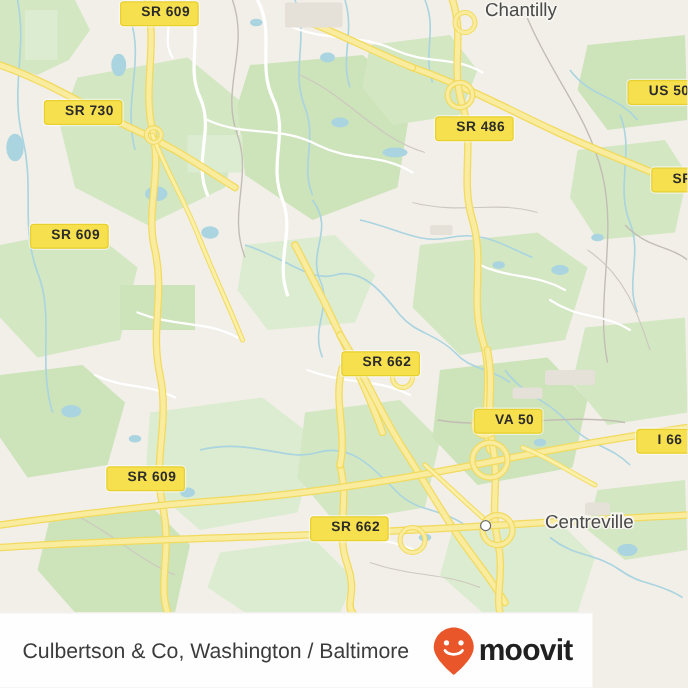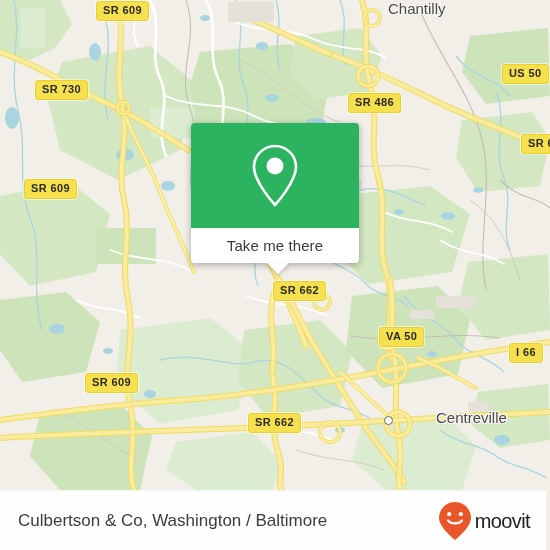--- a/index.html
+++ b/index.html
@@ -18,21 +18,21 @@
   .shield{
     position:absolute;
     background:#f7e04e;
     border:1.5px solid #e8d02e;
     border-radius:3px;
     color:#2b2b2b;
     font-size:11px;
     font-weight:bold;
     letter-spacing:.4px;
     line-height:1;
-    padding:3px 6px 4px 6px;
+    padding:3px 6px 4px 16px;
     white-space:nowrap;
     box-shadow:0 0 0 1px rgba(255,255,255,.55);
     font-family:"Liberation Sans", sans-serif;
   }
 
   
   .place{
     position:absolute;
     color:#4a4a4a;
     font-size:15px;
@@ -84,36 +84,36 @@
     position:absolute;left:0;top:468px;
     background:rgba(255,255,255,.82);
     padding:3px 9px 4px 10px;
     font-size:13px;color:#222;
     font-family:"Liberation Sans", sans-serif;
     white-space:nowrap;
   }
 
   
   #bottombar{
-    position:absolute;left:0;top:490px;width:546px;height:60px;
+    position:absolute;left:0;top:490px;width:474px;height:60px;
     background:rgba(255,255,255,.93);
     display:flex;align-items:center;
     border-top:1px solid rgba(0,0,0,.04);
   }
   #bottom-title{
     margin-left:18px;
     font-size:17px;color:#3c3c3c;white-space:nowrap;
     font-family:"Liberation Sans", sans-serif;
   }
   #logo{
     position:absolute;right:16px;top:50%;transform:translateY(-50%);
     display:flex;align-items:center;
   }
   #logo-word{
-    font-size:20px;font-weight:normal;color:#212121;letter-spacing:-.6px;
+    font-size:24px;font-weight:bold;color:#212121;letter-spacing:-.6px;
     margin-left:3px;line-height:1;
     font-family:"Liberation Sans", sans-serif;
   }
 </style>
 </head>
 <body>
 
 <div id="app">
 
   <div id="map">
@@ -295,32 +295,20 @@
     <div class="shield" style="left:348px;top:93px;">SR 486</div>
     <div class="shield" style="left:502px;top:64px;">US 50</div>
     <div class="shield" style="left:521px;top:134px;">SR 6</div>
     <div class="shield" style="left:24px;top:179px;">SR 609</div>
     <div class="shield" style="left:273px;top:281px;">SR 662</div>
     <div class="shield" style="left:379px;top:327px;">VA 50</div>
     <div class="shield" style="left:489px;top:343px;margin-left:20px;">I 66</div>
     <div class="shield" style="left:85px;top:373px;">SR 609</div>
     <div class="shield" style="left:248px;top:413px;">SR 662</div>
 
-    <div id="popup">
-      <div id="popup-head">
-        <svg width="56" height="70" viewBox="0 0 56 70">
-          <path d="M28 5 C16.4 5 7 14.4 7 26 C7 41 28 64 28 64 C28 64 49 41 49 26 C49 14.4 39.6 5 28 5 Z" fill="none" stroke="#ffffff" stroke-width="2.6" stroke-linejoin="round"></path>
-          <circle cx="28" cy="25" r="8.5" fill="#ffffff"></circle>
-        </svg>
-      </div>
-      <div id="popup-foot">
-        <span id="popup-foot-label">Take me there</span>
-        <div id="popup-tail"></div>
-      </div>
-    </div>
 
   </div>
 
   <div id="bottombar">
     <div id="bottom-title">Culbertson &amp; Co, Washington / Baltimore</div>
 
     <div id="logo">
       <svg width="34" height="40" viewBox="0 0 34 40">
         <path d="M17 1 C8.2 1 1 8.2 1 17 C1 26.5 17 39 17 39 C17 39 33 26.5 33 17 C33 8.2 25.8 1 17 1 Z" fill="#e8562a"></path>
         <circle cx="11.2" cy="13.2" r="2.1" fill="#ffffff"></circle>

